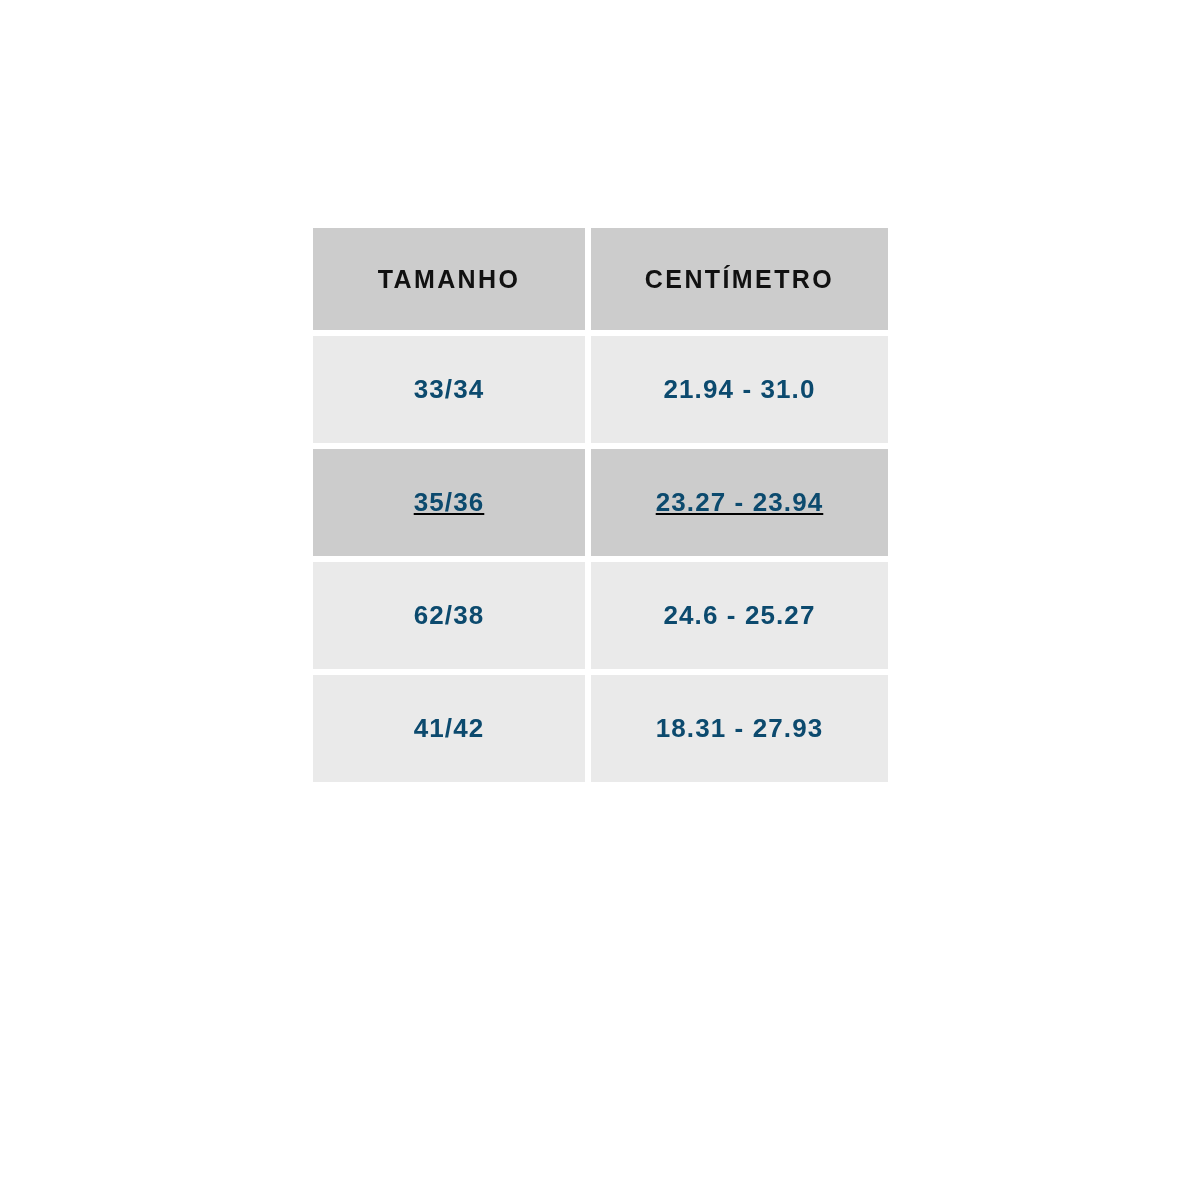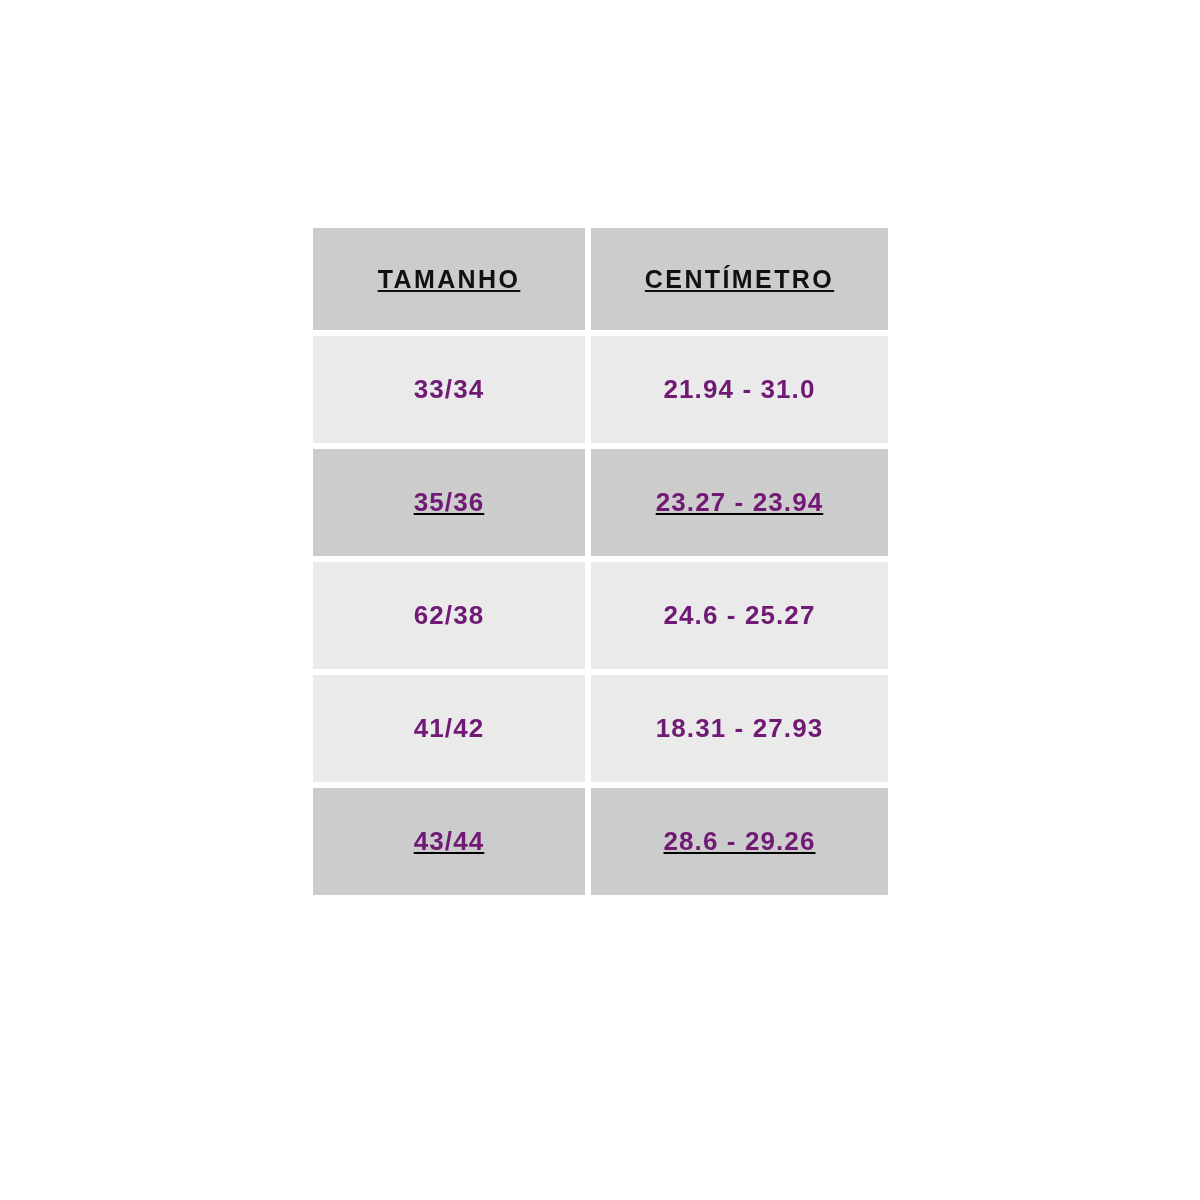--- a/index.html
+++ b/index.html
@@ -55,41 +55,40 @@
   .header-row .cell {
     height: 102px;
     background: #cccccc;
   }
 
   .header-row .cell-text {
     font-size: 25px;
     font-weight: 700;
     letter-spacing: 2.4px;
     color: #111111;
-    text-decoration: underline;
   }
 
   .body-row .cell {
     height: 107px;
   }
 
   .body-row.shade-light .cell {
     background: #eaeaea;
   }
 
   .body-row.shade-dark .cell {
     background: #cccccc;
     text-decoration: underline;
   }
 
   .body-row .cell-text {
     font-size: 26px;
     font-weight: 700;
     letter-spacing: 1.1px;
-    color: #701a75;
+    color: #0c4a6e;
   }
 </style>
 </head>
 <body>
 
 <div class="page">
 
   <div class="size-table">
 
     <div class="table-row header-row">
@@ -131,23 +130,15 @@
 
     <div class="table-row body-row shade-light">
       <div class="cell col-size">
         <span class="cell-text">41/42</span>
       </div>
       <div class="cell col-measure">
         <span class="cell-text">18.31 - 27.93</span>
       </div>
     </div>
 
-    <div class="table-row body-row shade-dark">
-      <div class="cell col-size">
-        <span class="cell-text">43/44</span>
-      </div>
-      <div class="cell col-measure">
-        <span class="cell-text">28.6 - 29.26</span>
-      </div>
-    </div>
 
   </div>
 </div>
 
 </body></html>

